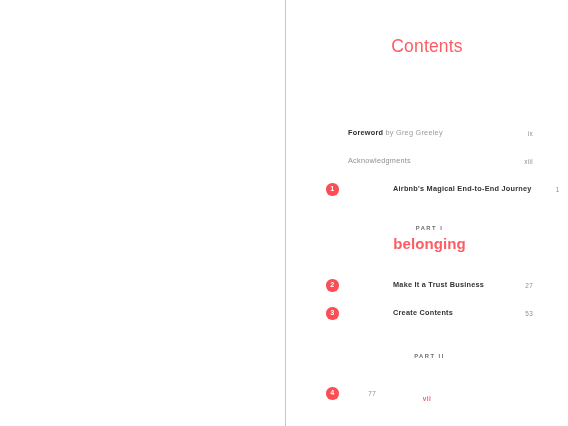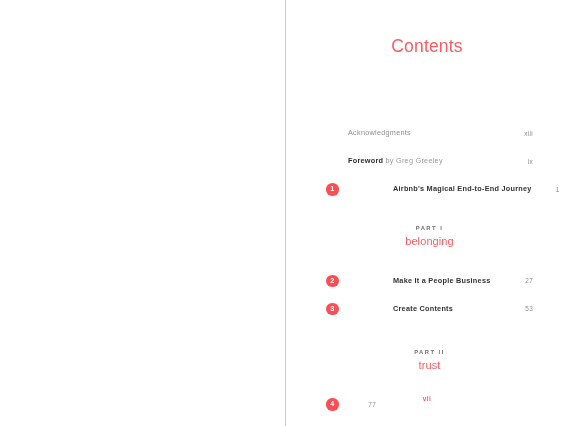--- a/index.html
+++ b/index.html
@@ -149,22 +149,22 @@
 
   .part-kicker {
     font-size: 5.8px;
     font-weight: 700;
     letter-spacing: 1.5px;
     color: #6e6e6e;
     line-height: 1.2;
     margin-bottom: 3px;
   }
   .part-name {
-    font-size: 11px;
-    font-weight: 400;
+    font-size: 15px;
+    font-weight: 700;
     color: #fd5c63;
     letter-spacing: 0.1px;
     line-height: 1.15;
   }
 
   
   #folio {
     position: absolute;
     top: 396px;
     left: 0;
@@ -186,65 +186,64 @@
 
   <div class="page" id="page-right"></div>
 
   <div id="gutter"></div>
 
   <div id="toc-page">
 
     <div id="contents-title">Contents</div>
 
     <div id="toc-list">
+
+      <div class="toc-row front">
+        <div class="badge-slot"></div>
+        <div class="entry-title"><span class="lead">Foreword</span><span class="sub"> by Greg Greeley</span></div>
+        <div class="entry-page">ix</div>
+      </div>
 
       <div class="toc-row front">
         <div class="badge-slot"></div>
         <div class="entry-title plain">Acknowledgments</div>
         <div class="entry-page">xiii</div>
       </div>
 
-      <div class="toc-row front">
-        <div class="badge-slot"></div>
-        <div class="entry-title"><span class="lead">Foreword</span><span class="sub"> by Greg Greeley</span></div>
-        <div class="entry-page">ix</div>
-      </div>
-
       <div class="toc-row chapter">
         <div class="badge-slot">
           <div class="badge">1</div>
         </div>
         <div class="entry-title chap">Airbnb's Magical End-to-End Journey</div>
         <div class="entry-page">1</div>
       </div>
 
       <div class="part-divider d1">
         <div class="part-kicker">PART I</div>
         <div class="part-name">belonging</div>
       </div>
 
       <div class="toc-row chapter">
         <div class="badge-slot">
           <div class="badge">2</div>
         </div>
-        <div class="entry-title chap">Make It a People Business</div>
+        <div class="entry-title chap">Make It a Trust Business</div>
         <div class="entry-page">27</div>
       </div>
 
       <div class="toc-row chapter">
         <div class="badge-slot">
           <div class="badge">3</div>
         </div>
         <div class="entry-title chap">Create Contents</div>
         <div class="entry-page">53</div>
       </div>
 
       <div class="part-divider d2">
         <div class="part-kicker">PART II</div>
-        <div class="part-name">trust</div>
       </div>
 
       <div class="toc-row chapter">
         <div class="badge-slot">
           <div class="badge">4</div>
         </div>
         <div class="entry-page">77</div>
       </div>
 
     </div>

